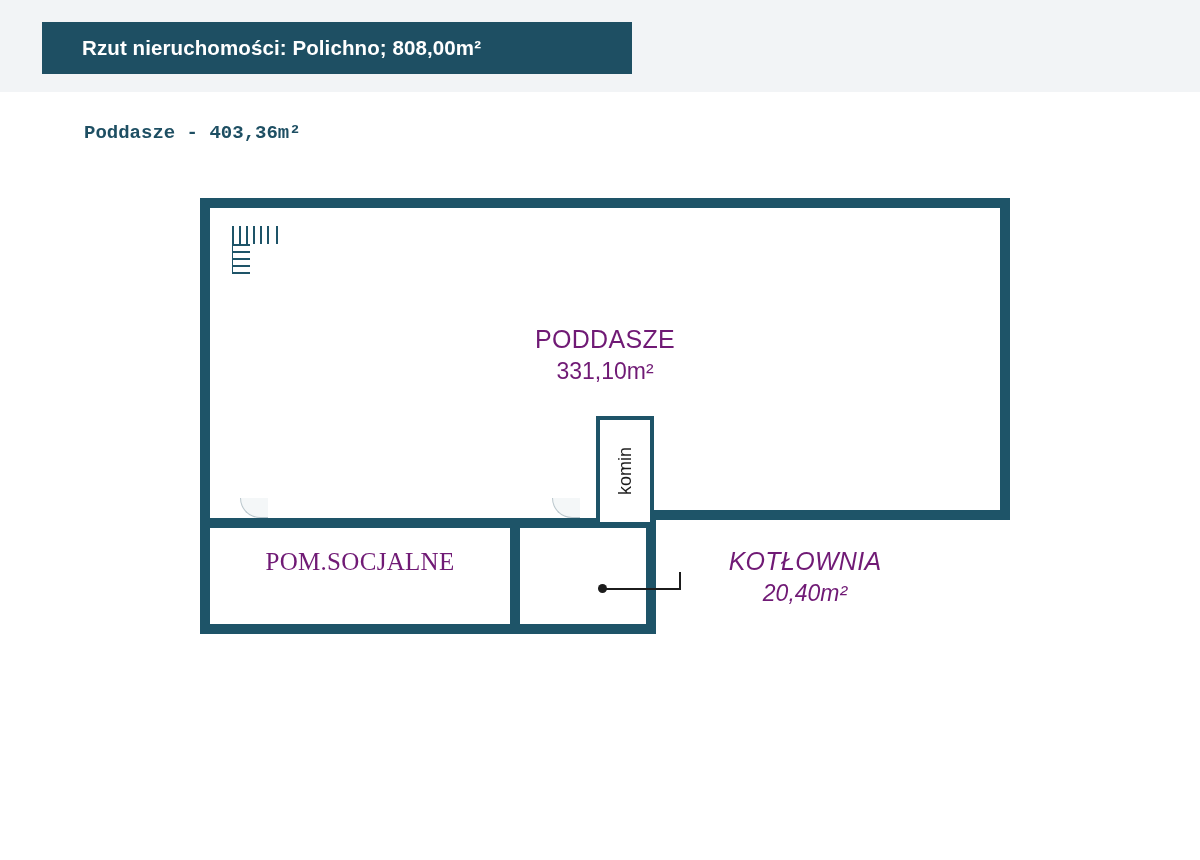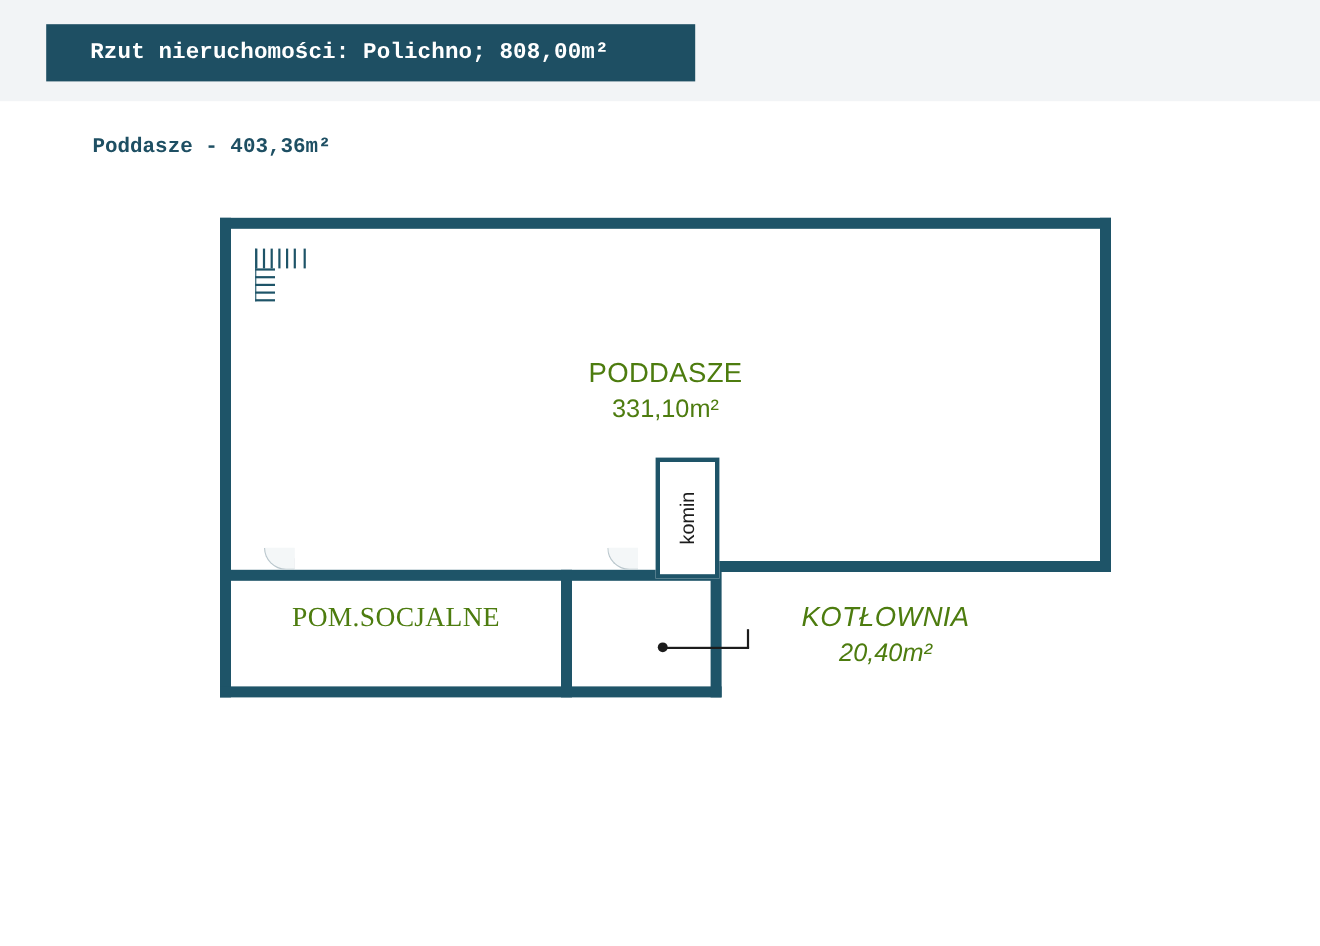--- a/index.html
+++ b/index.html
@@ -25,21 +25,20 @@
     position: absolute;
     left: 42px;
     top: 22px;
     width: 590px;
     height: 52px;
     background: #1e4f63;
     display: flex;
     align-items: center;
     box-sizing: border-box;
     padding-left: 40px;
-    font-family: Liberation Mono, monospace;
   }
   .title-badge span {
     color: #ffffff;
     font-size: 20.5px;
     font-weight: bold;
     letter-spacing: 0.1px;
     white-space: nowrap;
   }
   .floor-title {
     position: absolute;
@@ -62,21 +61,21 @@
 
   .wall {
     position: absolute;
     background: #1e5468;
   }
 
   
   .room-label {
     position: absolute;
     text-align: center;
-    color: #4d7c0f;
+    color: #701a75;
     line-height: 1.25;
   }
   .room-label .name {
     display: block;
     font-size: 25px;
     letter-spacing: 0.3px;
   }
   .room-label .area {
     display: block;
     font-size: 23px;

